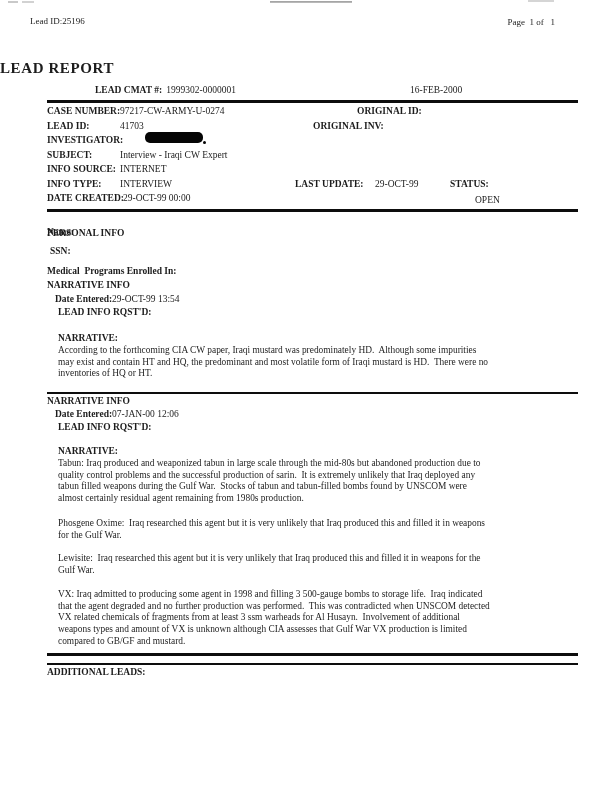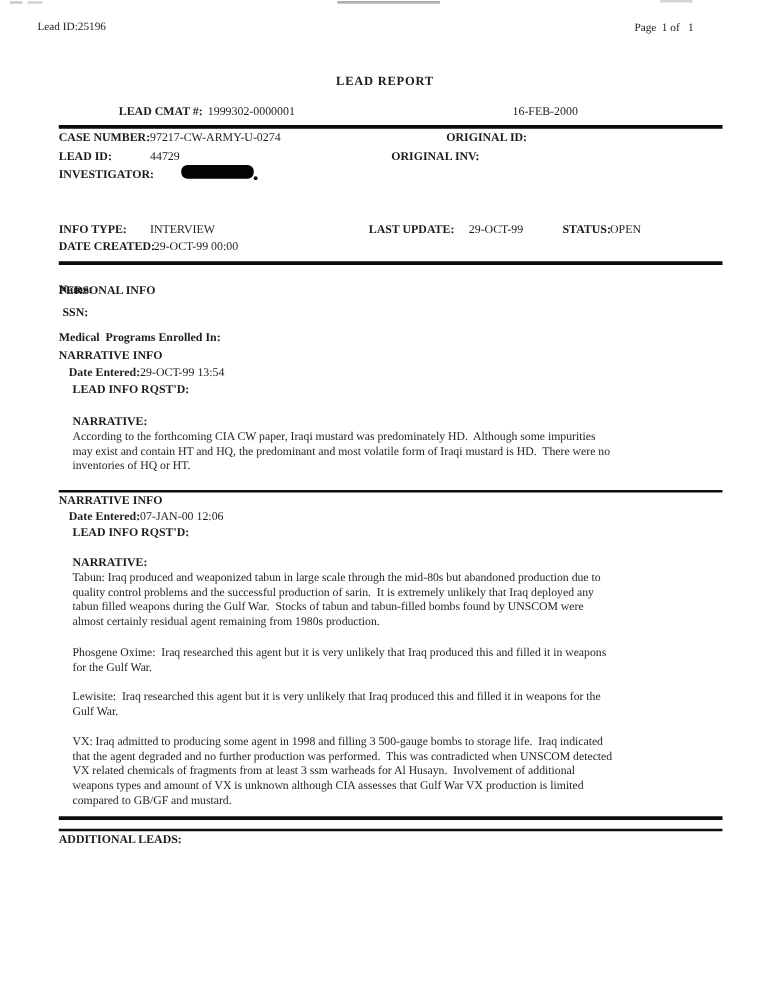--- a/index.html
+++ b/index.html
@@ -13,25 +13,23 @@
     color: #1c1c1c;
     overflow: hidden;
   }
   .abs { position: absolute; white-space: pre; }
   .b { font-weight: bold; }
   .fs9  { font-size: 9px; }
   .fs95 { font-size: 9.5px; }
   .title {
     position: absolute;
     width: 100%;
-    text-align: center;
-    font-size: 10px;
+    font-size: 15px;
     font-weight: bold;
     letter-spacing: 0.6px;
-    margin-left: 12px;
   }
   .rule {
     position: absolute;
     background: #0d0d0d;
   }
   .row { position: absolute; left: 47px; width: 531px; height: 14px; font-size: 9.5px; }
   .row span { position: absolute; white-space: pre; top: 0; }
   .redaction {
     position: absolute;
     background: #050505;
@@ -74,35 +72,43 @@
 
   <div class="rule" style="left:47px; top:100px; width:531px; height:3px;"></div>
 
   <div class="row" style="top:106px;">
     <span class="b" style="left:0;">CASE NUMBER:</span>
     <span style="left:73px;">97217-CW-ARMY-U-0274</span>
     <span class="b" style="left:266px;padding-left:44px;">ORIGINAL ID:</span>
   </div>
   <div class="row" style="top:120.5px;">
     <span class="b" style="left:0;">LEAD ID:</span>
-    <span style="left:73px;">44729</span>
+    <span style="left:73px;">41703</span>
     <span class="b" style="left:266px;">ORIGINAL INV:</span>
   </div>
   <div class="row" style="top:135px;">
     <span class="b" style="left:0;">INVESTIGATOR:</span>
   </div>
   <div class="redaction" style="left:145px; top:132px; width:58px; height:11px;"></div>
   <div class="redaction-tail" style="left:203px; top:141px;"></div>
+  <div class="row" style="top:149.5px;">
+    <span class="b" style="left:0;">SUBJECT:</span>
+    <span style="left:73px;">Interview - Iraqi CW Expert</span>
+  </div>
+  <div class="row" style="top:164px;">
+    <span class="b" style="left:0;">INFO SOURCE:</span>
+    <span style="left:73px;">INTERNET</span>
+  </div>
   <div class="row" style="top:178.5px;">
     <span class="b" style="left:0;">INFO TYPE:</span>
     <span style="left:73px;">INTERVIEW</span>
     <span class="b" style="left:248px;">LAST UPDATE:</span>
     <span style="left:313px;padding-left:15px;">29-OCT-99</span>
     <span class="b" style="left:403px;">STATUS:</span>
-    <span style="left:441px;">OPEN</span>
+    <span style="left:428px;margin-top:16px;">OPEN</span>
   </div>
   <div class="row" style="top:193px;">
     <span class="b" style="left:0;">DATE CREATED:</span>
     <span style="left:76px;">29-OCT-99 00:00</span>
   </div>
 
   <div class="rule" style="left:47px; top:209px; width:531px; height:3px;"></div>
 
   <div class="abs fs95 b" style="left:47px; top:228px;">PERSONAL INFO</div>
   <div class="abs fs95 b" style="left:47px; top:227px;">Name:</div>

